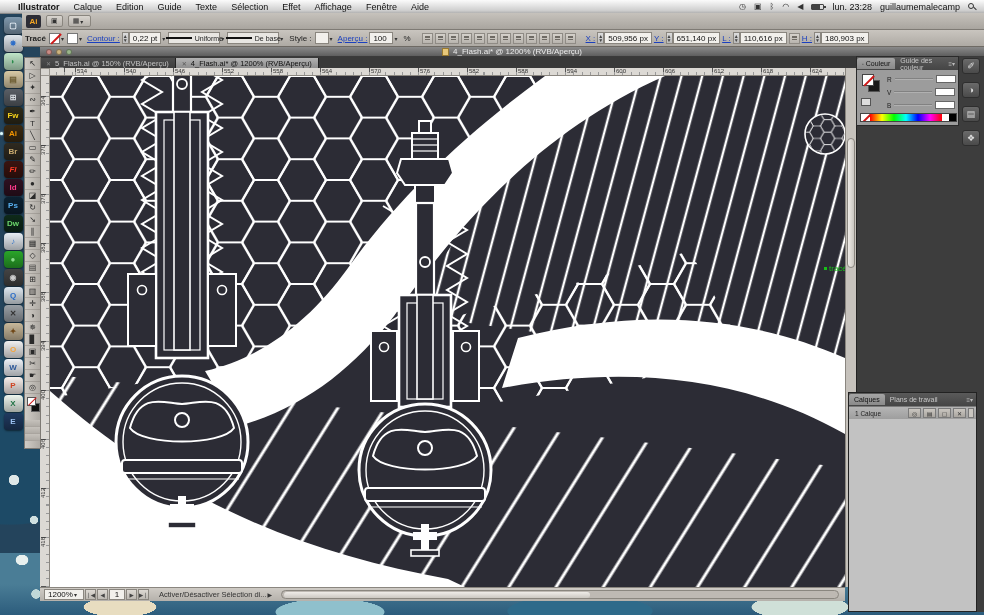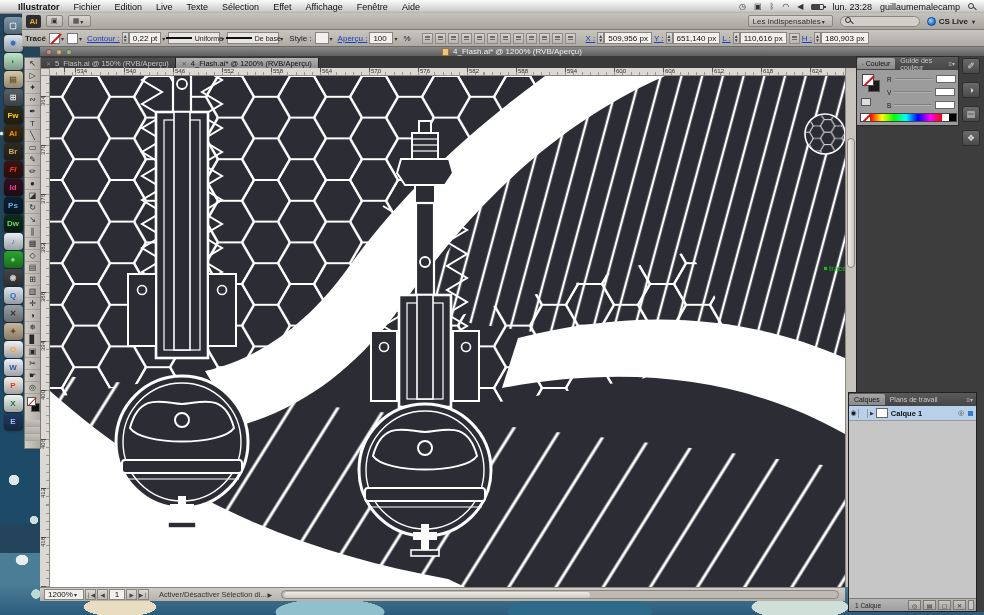--- a/index.html
+++ b/index.html
@@ -186,21 +186,21 @@
     display:flex; align-items:center; font-size:6.5px; color:#222; }
   #calques-footer .cnt { margin:0 6px; }
   .foot-btn { width:13px; height:10px; border:1px solid #7a7a7a; background:linear-gradient(180deg,#cac6c0,#aaa6a0);
     font-size:6px; display:flex; align-items:center; justify-content:center; margin-left:2px; color:#333; }
 </style>
 </head>
 <body>
 
 <div id="menubar" class="abs">
   <span class="apple"></span>
-  <span id="menu-items"><span class="mitem first">Illustrator</span><span class="mitem">Fichier</span><span class="mitem">Edition</span><span class="mitem">Live</span><span class="mitem">Texte</span><span class="mitem">Sélection</span><span class="mitem">Effet</span><span class="mitem">Affichage</span><span class="mitem">Fenêtre</span><span class="mitem">Aide</span></span>
+  <span id="menu-items"><span class="mitem first">Illustrator</span><span class="mitem">Calque</span><span class="mitem">Edition</span><span class="mitem">Guide</span><span class="mitem">Texte</span><span class="mitem">Sélection</span><span class="mitem">Effet</span><span class="mitem">Affichage</span><span class="mitem">Fenêtre</span><span class="mitem">Aide</span></span>
   <div id="mb-right">
     <span class="sicon">◷</span>
     <span class="sicon">▣</span>
     <span class="sicon">ᛒ</span>
     <span class="sicon">◠</span>
     <span class="sicon">◀</span>
     <span class="batt"></span>
     <span>lun. 23:28</span>
     <span>guillaumemalecamp</span>
     <span class="lens">
@@ -235,36 +235,20 @@
     <div class="dock-item" style="background: linear-gradient(rgb(32, 58, 96), rgba(0, 0, 0, 0.333)), rgb(32, 58, 96); color: rgb(156, 192, 240);">E</div>
   </div>
 
 <div id="appbar" class="abs">
   <div id="ai-logo">Ai</div>
   <div class="bar-btn">▣</div>
   <div class="bar-btn">
       <span>▦</span>
       <span class="dd">▾</span>
     </div>
-  <div id="appbar-right">
-    <div id="workspace-btn" class="bar-btn">
-      <span>Les indispensables</span>
-        <span class="dd">▾</span>
-    </div>
-    <div id="app-search">
-      <span class="lens">
-          <i></i>
-        </span>
-    </div>
-    <div id="cslive">
-      <span class="globe"></span>
-      <span>CS Live</span>
-        <span class="dd">▾</span>
-    </div>
-  </div>
 </div>
 
 <div id="controlbar" class="abs">
   <span class="lbl" style="font-weight:bold">Tracé</span>
   <span class="chip none"></span>
     <span class="dd">▾</span>
   <span class="chip"></span>
     <span class="dd">▾</span>
   <span class="link">Contour :</span>
   <span class="stepper">▲<br>▼</span>
@@ -572,31 +556,20 @@
     <div class="strip-icon">▤</div>
     <div class="strip-icon">❖</div>
   </div>
 
 <div id="calques-panel">
   <div class="ptabbar">
     <span class="ptab active">Calques</span>
     <span class="ptab">Plans de travail</span>
     <span class="pmenu">≡▾</span>
   </div>
-  <div id="calques-body">
-    <div id="layer-row">
-      <span class="eye">◉</span>
-      <span class="lockc"></span>
-      <span class="disc">▶</span>
-      <span class="thumb-sq"></span>
-      <span style="font-weight:bold">Calque 1</span>
-      <span class="target">◎</span>
-      <span class="selsq"></span>
-    </div>
-  </div>
   <div id="calques-footer">
     <span class="cnt">1 Calque</span>
     <span style="margin-left:auto;display:flex;" id="calques-buttons">
         <span class="foot-btn">◎</span>
         <span class="foot-btn">▤</span>
         <span class="foot-btn">▢</span>
         <span class="foot-btn">✕</span>
       </span>
     <span style="width:6px;height:10px;background:#cac6c0;border:1px solid #7a7a7a;margin:0 2px;"></span>
   </div>

